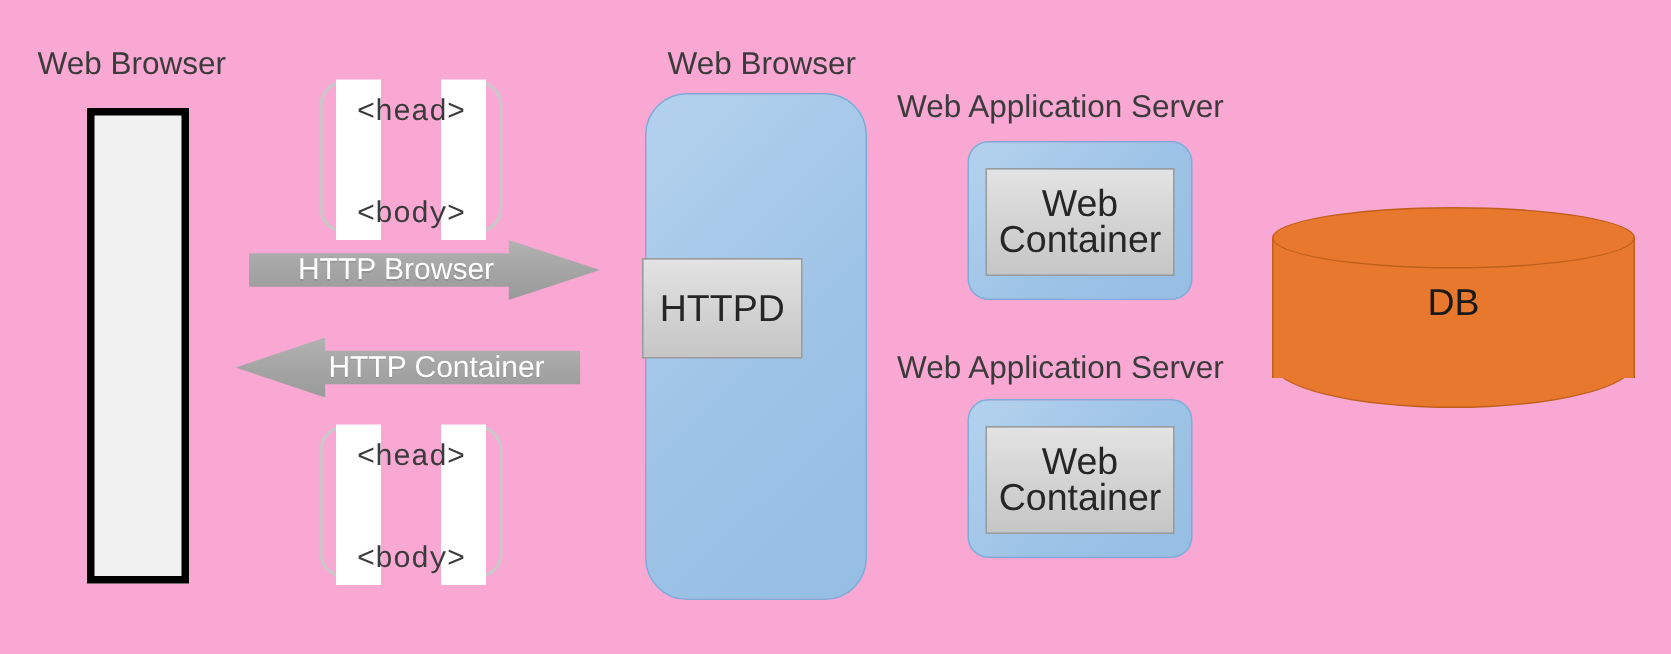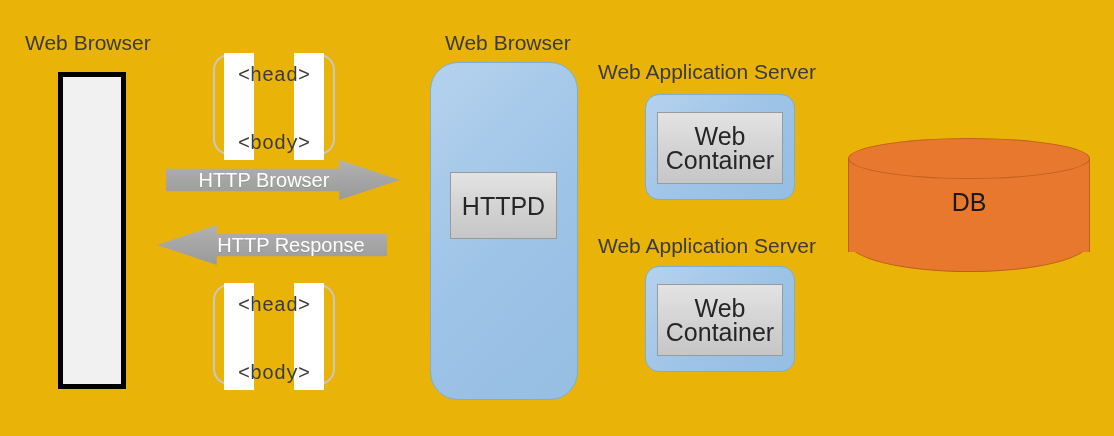--- a/index.html
+++ b/index.html
@@ -8,21 +8,21 @@
     background: #ffffff;
   }
   body {
     font-family: "Liberation Sans", sans-serif;
     -webkit-font-smoothing: antialiased;
   }
   #canvas {
     position: relative;
     width: 1114px;
     height: 436px;
-    background: #eab308;
+    background: #f9a8d4;
     overflow: hidden;
   }
   .lbl {
     position: absolute;
     color: #3b3b3b;
     font-size: 21px;
     line-height: 22px;
     white-space: nowrap;
     font-weight: 400;
   }
@@ -151,21 +151,21 @@
     justify-content: center;
     text-align: center;
     background: linear-gradient(to bottom, #e3e3e3 0%, #d2d2d2 55%, #c6c6c6 100%);
     border: 1px solid #9a9a9a;
     box-sizing: border-box;
     color: #262626;
     font-size: 25px;
     line-height: 24px;
   }
   #httpd-box {
-    left: 450px; top: 172px;
+    left: 428px; top: 172px;
     width: 107px; height: 67px;
   }
   #container-box-1 {
     left: 657px; top: 112px;
     width: 126px; height: 72px;
   }
   #container-box-2 {
     left: 657px; top: 284px;
     width: 126px; height: 72px;
   }
@@ -241,21 +241,21 @@
     <div class="brace right"></div>
     <div class="brace-text t1">&lt;head&gt;</div>
     <div class="brace-text t2">&lt;body&gt;</div>
   </div>
 
   <div class="arrow" id="arrow-request">
     <span>HTTP Browser</span>
   </div>
 
   <div class="arrow" id="arrow-response">
-    <span>HTTP Response</span>
+    <span>HTTP Container</span>
   </div>
 
   <div class="lbl" id="web-server-label">Web Browser</div>
 
   <div class="blue-box" id="web-server-box"></div>
 
   <div class="gray-box" id="httpd-box">
     <span>HTTPD</span>
   </div>
 

